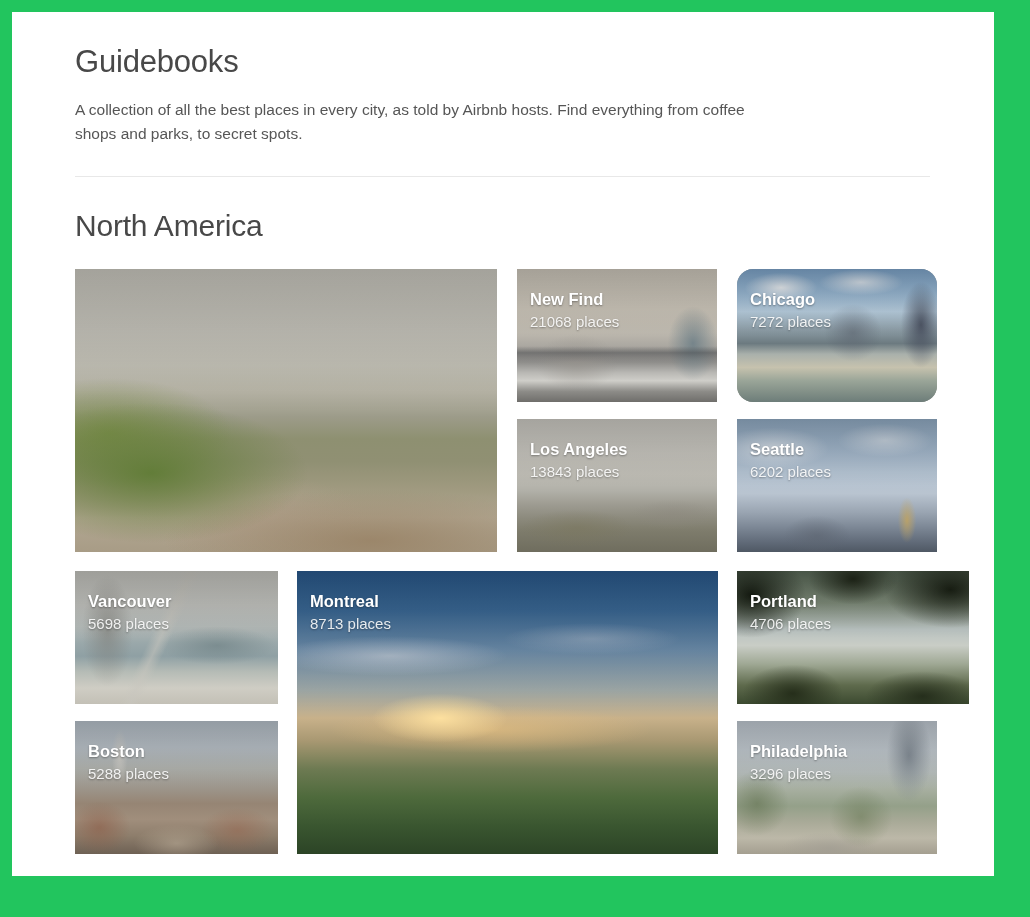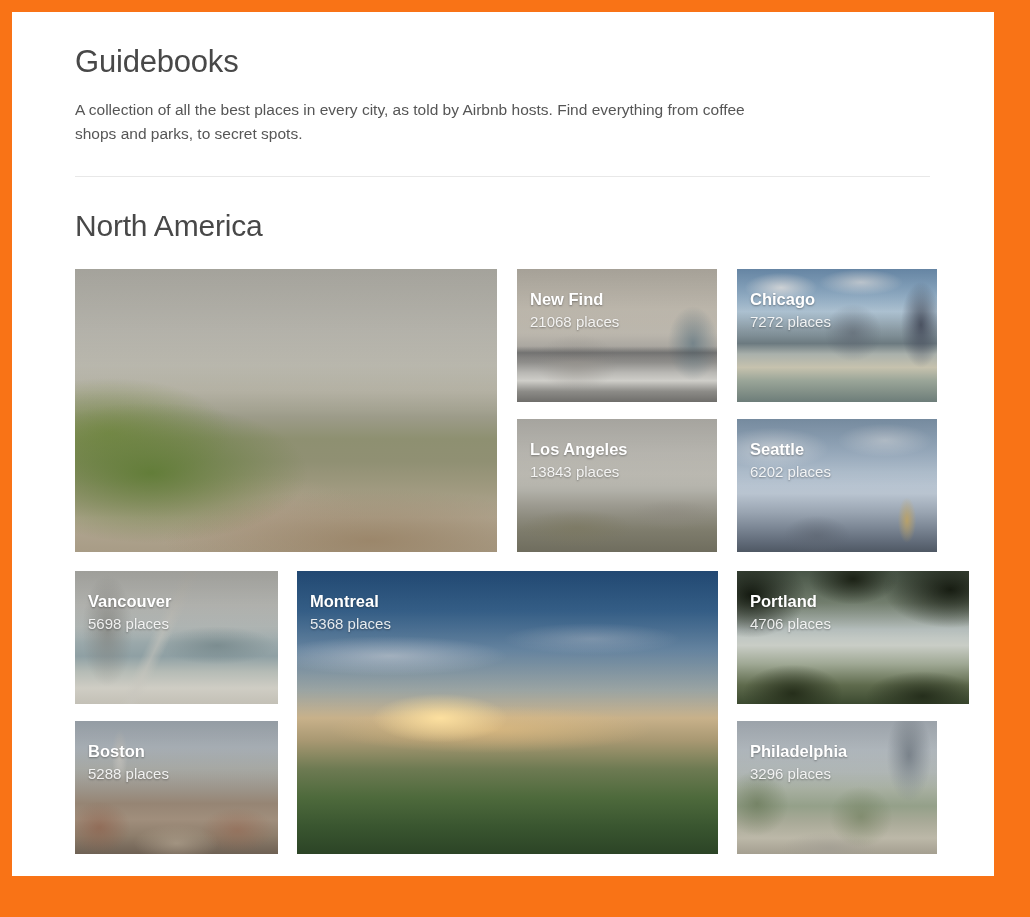--- a/index.html
+++ b/index.html
@@ -11,21 +11,21 @@
     overflow: hidden;
     background: #000000;
     font-family: "Liberation Sans", sans-serif;
   }
 
   .frame {
     position: absolute;
     left: 0; top: 0;
     width: 1030px;
     height: 917px;
-    background: #f97316;
+    background: #22c55e;
   }
 
   .page {
     position: absolute;
     left: 12px;
     top: 12px;
     width: 982px;
     height: 864px;
     background: #ffffff;
     overflow: hidden;
@@ -124,21 +124,21 @@
     font-weight: 400;
     color: rgba(255,255,255,0.88);
     line-height: 22px;
     text-shadow: 0 1px 2px rgba(0,0,0,0.35);
     white-space: nowrap;
   }
 
   
   #card-0 { left: 0px;   top: 0px;   width: 422px; height: 283px; } 
   #card-1 { left: 442px; top: 0px;   width: 200px; height: 133px; } 
-  #card-2 { left: 662px; top: 0px;   width: 200px; height: 133px; } 
+  #card-2 { left: 662px; top: 0px;   width: 200px; height: 133px; border-radius: 16px; } 
   #card-3 { left: 442px; top: 150px; width: 200px; height: 133px; } 
   #card-4 { left: 662px; top: 150px; width: 200px; height: 133px; } 
   #card-5 { left: 0px;   top: 302px; width: 203px; height: 133px; } 
   #card-6 { left: 222px; top: 302px; width: 421px; height: 283px; } 
   #card-7 { left: 662px; top: 302px; width: 232px; height: 133px; } 
   #card-8 { left: 0px;   top: 452px; width: 203px; height: 133px; } 
   #card-9 { left: 662px; top: 452px; width: 200px; height: 133px; } 
 
   
   
@@ -323,21 +323,21 @@
             <div class="city">Vancouver</div>
             <div class="places">5698 places</div>
           </div>
         </div>
 
         <div class="card" id="card-6">
           <div class="photo ph-mtl"></div>
           <div class="scrim"></div>
           <div class="label">
             <div class="city">Montreal</div>
-            <div class="places">5368 places</div>
+            <div class="places">8713 places</div>
           </div>
         </div>
 
         <div class="card" id="card-7">
           <div class="photo ph-pdx"></div>
           <div class="scrim"></div>
           <div class="label">
             <div class="city">Portland</div>
             <div class="places">4706 places</div>
           </div>

